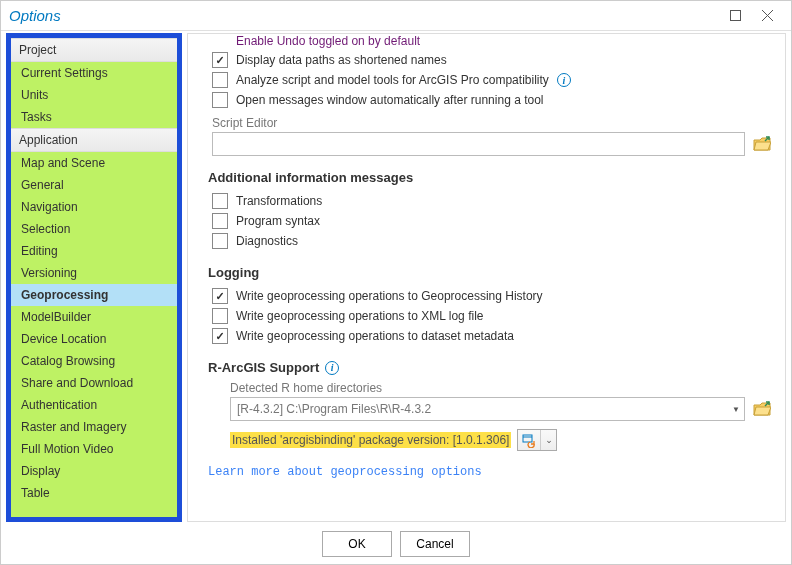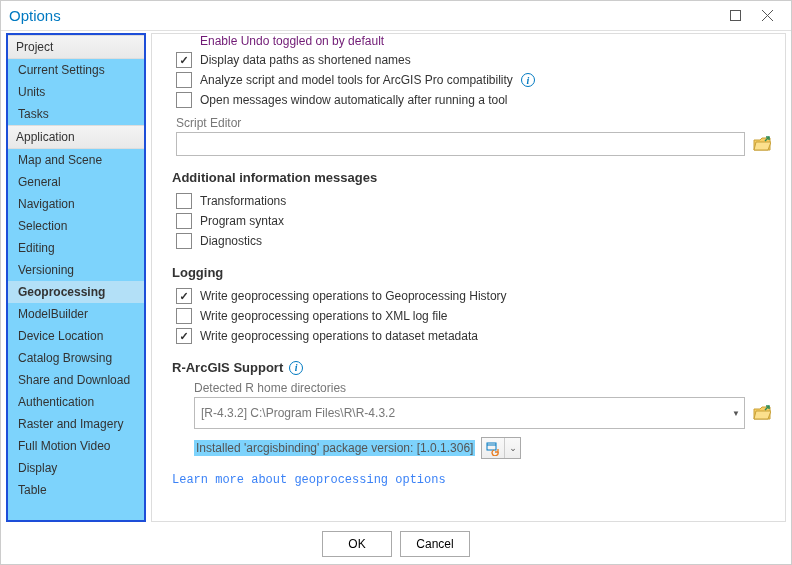--- a/index.html
+++ b/index.html
@@ -1,21 +1,21 @@
 <!DOCTYPE html>
 <html><head>
   <meta charset="utf-8">
   <style>
     * { box-sizing: border-box; margin: 0; padding: 0; }
     body { font-family: "Segoe UI", Tahoma, sans-serif; font-size: 12px; color: #333; background: #fff; width: 792px; height: 565px; overflow: hidden; border: 1px solid #ccc; position: relative; }
-    .titlebar { height: 30px; display: flex; align-items: center; padding: 0 8px; border-bottom: 1px solid #e0e0e0; }
+    .titlebar { height: 30px; display: flex; align-items: center; padding: 0 8px; border-bottom: 1px solid #e0e0e0; font-style: italic; }
     .titlebar .title { color: #0079c1; font-size: 15px; flex: 1; }
     .titlebar .wbtn { width: 32px; height: 24px; display: flex; align-items: center; justify-content: center; color: #555; }
     .main { display: flex; height: 493px; }
-    .sidebar { width: 140px; border: 2px solid #1d4ed8; margin: 2px 0 2px 5px; overflow-y: scroll; background: #7dd3fc; }
+    .sidebar { width: 176px; border: 5px solid #1d4ed8; margin: 2px 0 2px 5px; overflow-y: scroll; background: #bef264; }
     .sidebar::-webkit-scrollbar { width: 14px; }
     .sidebar::-webkit-scrollbar-thumb { background: #c0c0c0; }
     .sidebar::-webkit-scrollbar-track { background: #f0f0f0; }
     .sb-header { background: linear-gradient(#f4f4f4,#e9e9e9); padding: 4px 8px; font-weight: 400; color: #333; border-bottom: 1px solid #ddd; border-top: 1px solid #ddd; }
     .sb-item { padding: 4px 10px; cursor: pointer; color: #333; }
     .sb-item.selected { background: #b3e0f7; font-weight: bold; }
     .content { flex: 1; border: 1px solid #ddd; margin: 2px 5px 2px 5px; padding: 6px 12px 6px 20px; overflow-y: scroll; position: relative; }
     .content::-webkit-scrollbar { width: 14px; }
     .content::-webkit-scrollbar-thumb { background: #c0c0c0; }
     .content::-webkit-scrollbar-track { background: #f0f0f0; }
@@ -23,25 +23,25 @@
     .chk { width: 16px; height: 16px; border: 1px solid #888; background: #fff; display: flex; align-items: center; justify-content: center; font-size: 11px; color: #333; }
     .chk.checked::after { content: "✓"; font-weight: bold; }
     .cutoff { color: #701a75; margin-left: 28px; margin-top: -6px; margin-bottom: 2px; }
     .label-sm { color: #777; font-size: 12px; margin: 6px 0 2px 4px; }
     .input-row { display: flex; align-items: center; gap: 6px; margin-left: 4px; }
     .text-input { flex: 1; height: 24px; border: 1px solid #bbb; padding: 0 6px; background: #fff; }
     .folder-icon { width: 22px; height: 20px; display: flex; align-items: center; justify-content: center; }
     .folder-icon svg { width: 18px; height: 16px; }
     .section-h { font-weight: bold; font-size: 13px; margin: 14px 0 6px 0; color: #333; display: flex; align-items: center; gap: 6px; }
     .info-icon { width: 14px; height: 14px; border-radius: 50%; border: 1px solid #0079c1; color: #0079c1; font-size: 10px; font-weight: bold; display: inline-flex; align-items: center; justify-content: center; font-style: italic; font-family: Georgia,serif; }
-    .dropdown { display: flex; align-items: center; border: 1px solid #bbb; height: 32px; flex: 1; background: #fff; }
+    .dropdown { display: flex; align-items: center; border: 1px solid #bbb; height: 24px; flex: 1; background: #fff; }
     .dropdown-text { flex: 1; padding: 0 6px; color: #777; font-size: 12px; }
     .dropdown-btn { width: 16px; text-align: center; color: #555; font-size: 8px; }
     .highlight-row { display: flex; align-items: center; gap: 6px; margin: 8px 0 8px 22px; }
-    .highlight { background: #7dd3fc; padding: 1px 2px; color: #555; }
+    .highlight { background: #fde047; padding: 1px 2px; color: #555; }
     .action-dd { display: flex; align-items: center; border: 1px solid #aaa; height: 22px; background: linear-gradient(#f9f9f9,#eee); }
     .action-dd .ico { width: 22px; display: flex; align-items: center; justify-content: center; }
     .action-dd .dd { width: 16px; text-align: center; color: #555; font-size: 9px; border-left: 1px solid #ccc; height: 100%; display: flex; align-items: center; justify-content: center; }
     .link { color: #3b82f6; margin: 6px 0 0 0; text-decoration: none; display: inline-block; font-family: Liberation Mono, monospace; }
     .footer { height: 40px; display: flex; align-items: center; justify-content: center; gap: 8px; padding: 0 10px; }
     .btn { min-width: 70px; height: 26px; border: 1px solid #aaa; background: #fff; padding: 0 14px; cursor: pointer; font-size: 12px; }
   </style>
 </head>
 <body>
 

